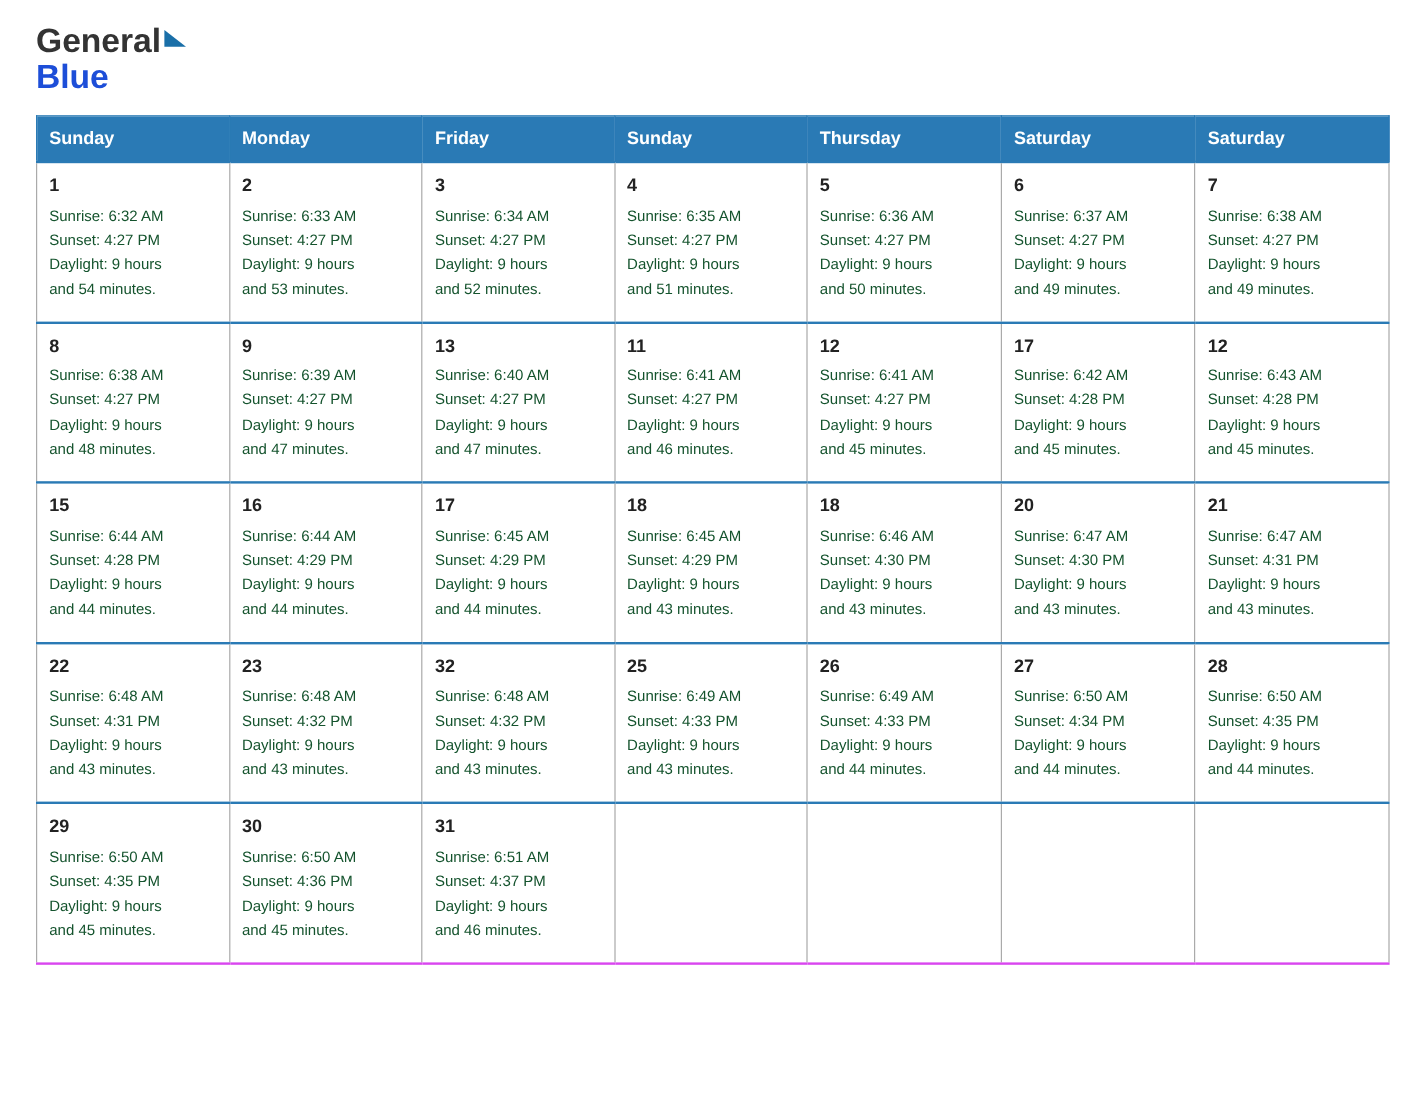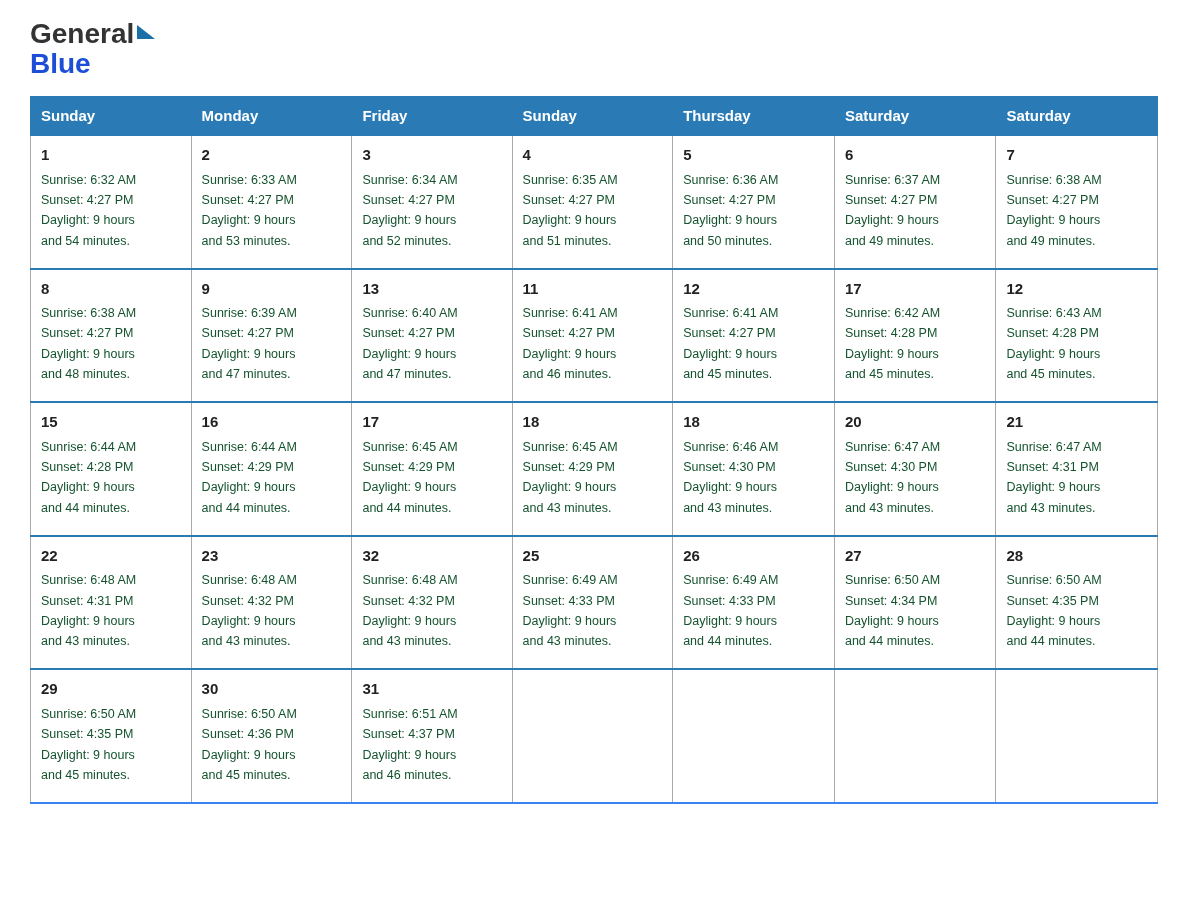--- a/index.html
+++ b/index.html
@@ -73,21 +73,21 @@
     .day-info {
       font-size: 12.5px;
       color: #14532d;
       line-height: 1.55;
     }
     .empty-cell {
       background: #fff;
     }
     
     .calendar-table tbody tr:last-child td {
-      border-bottom: 2px solid #3b82f6;
+      border-bottom: 2px solid #d946ef;
     }
     
     .calendar-table tbody tr td {
       border-top: 2px solid #2a7ab5;
     }
     
     .logo-wrapper {
       display: flex;
       align-items: flex-end;
       gap: 2px;

